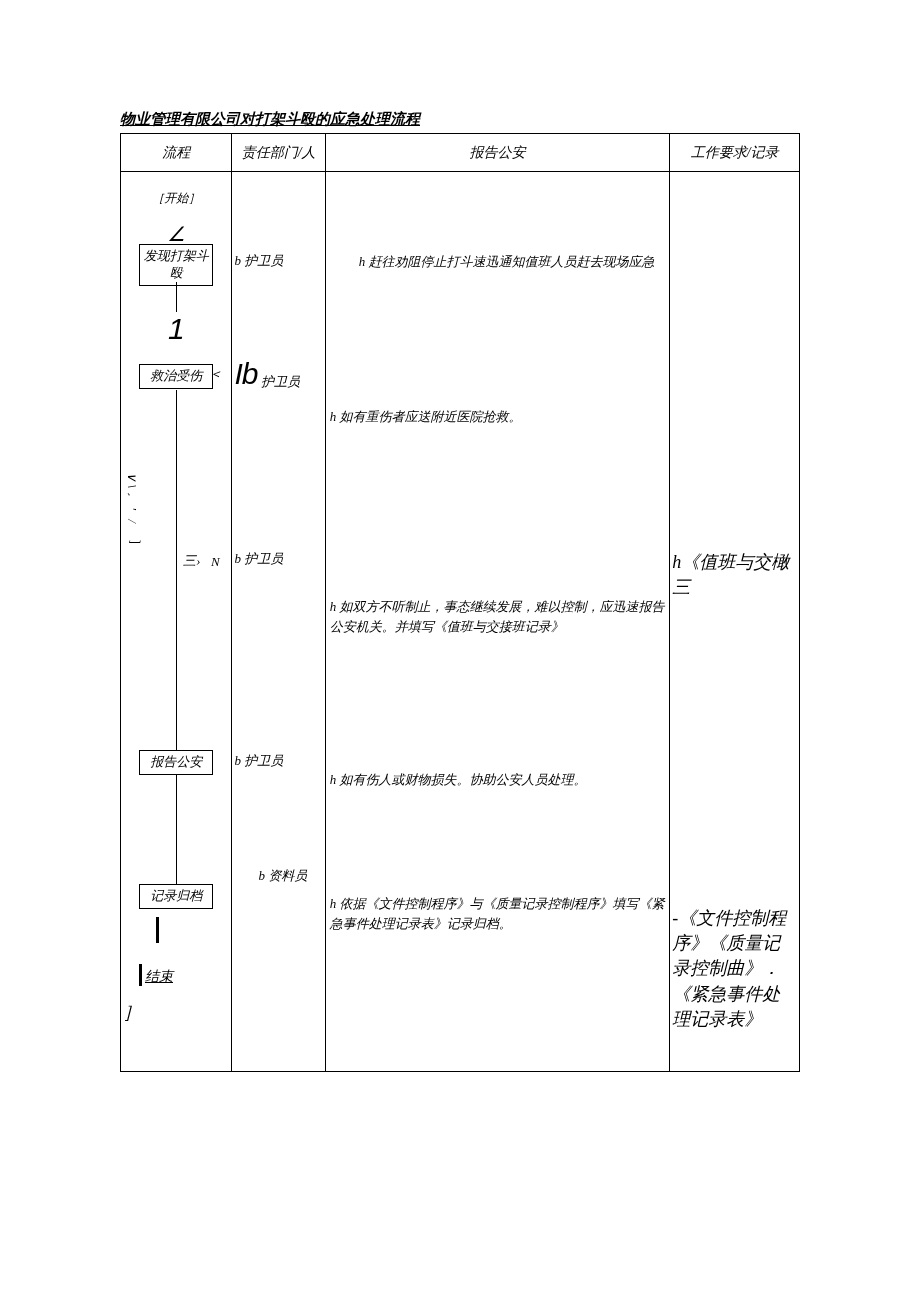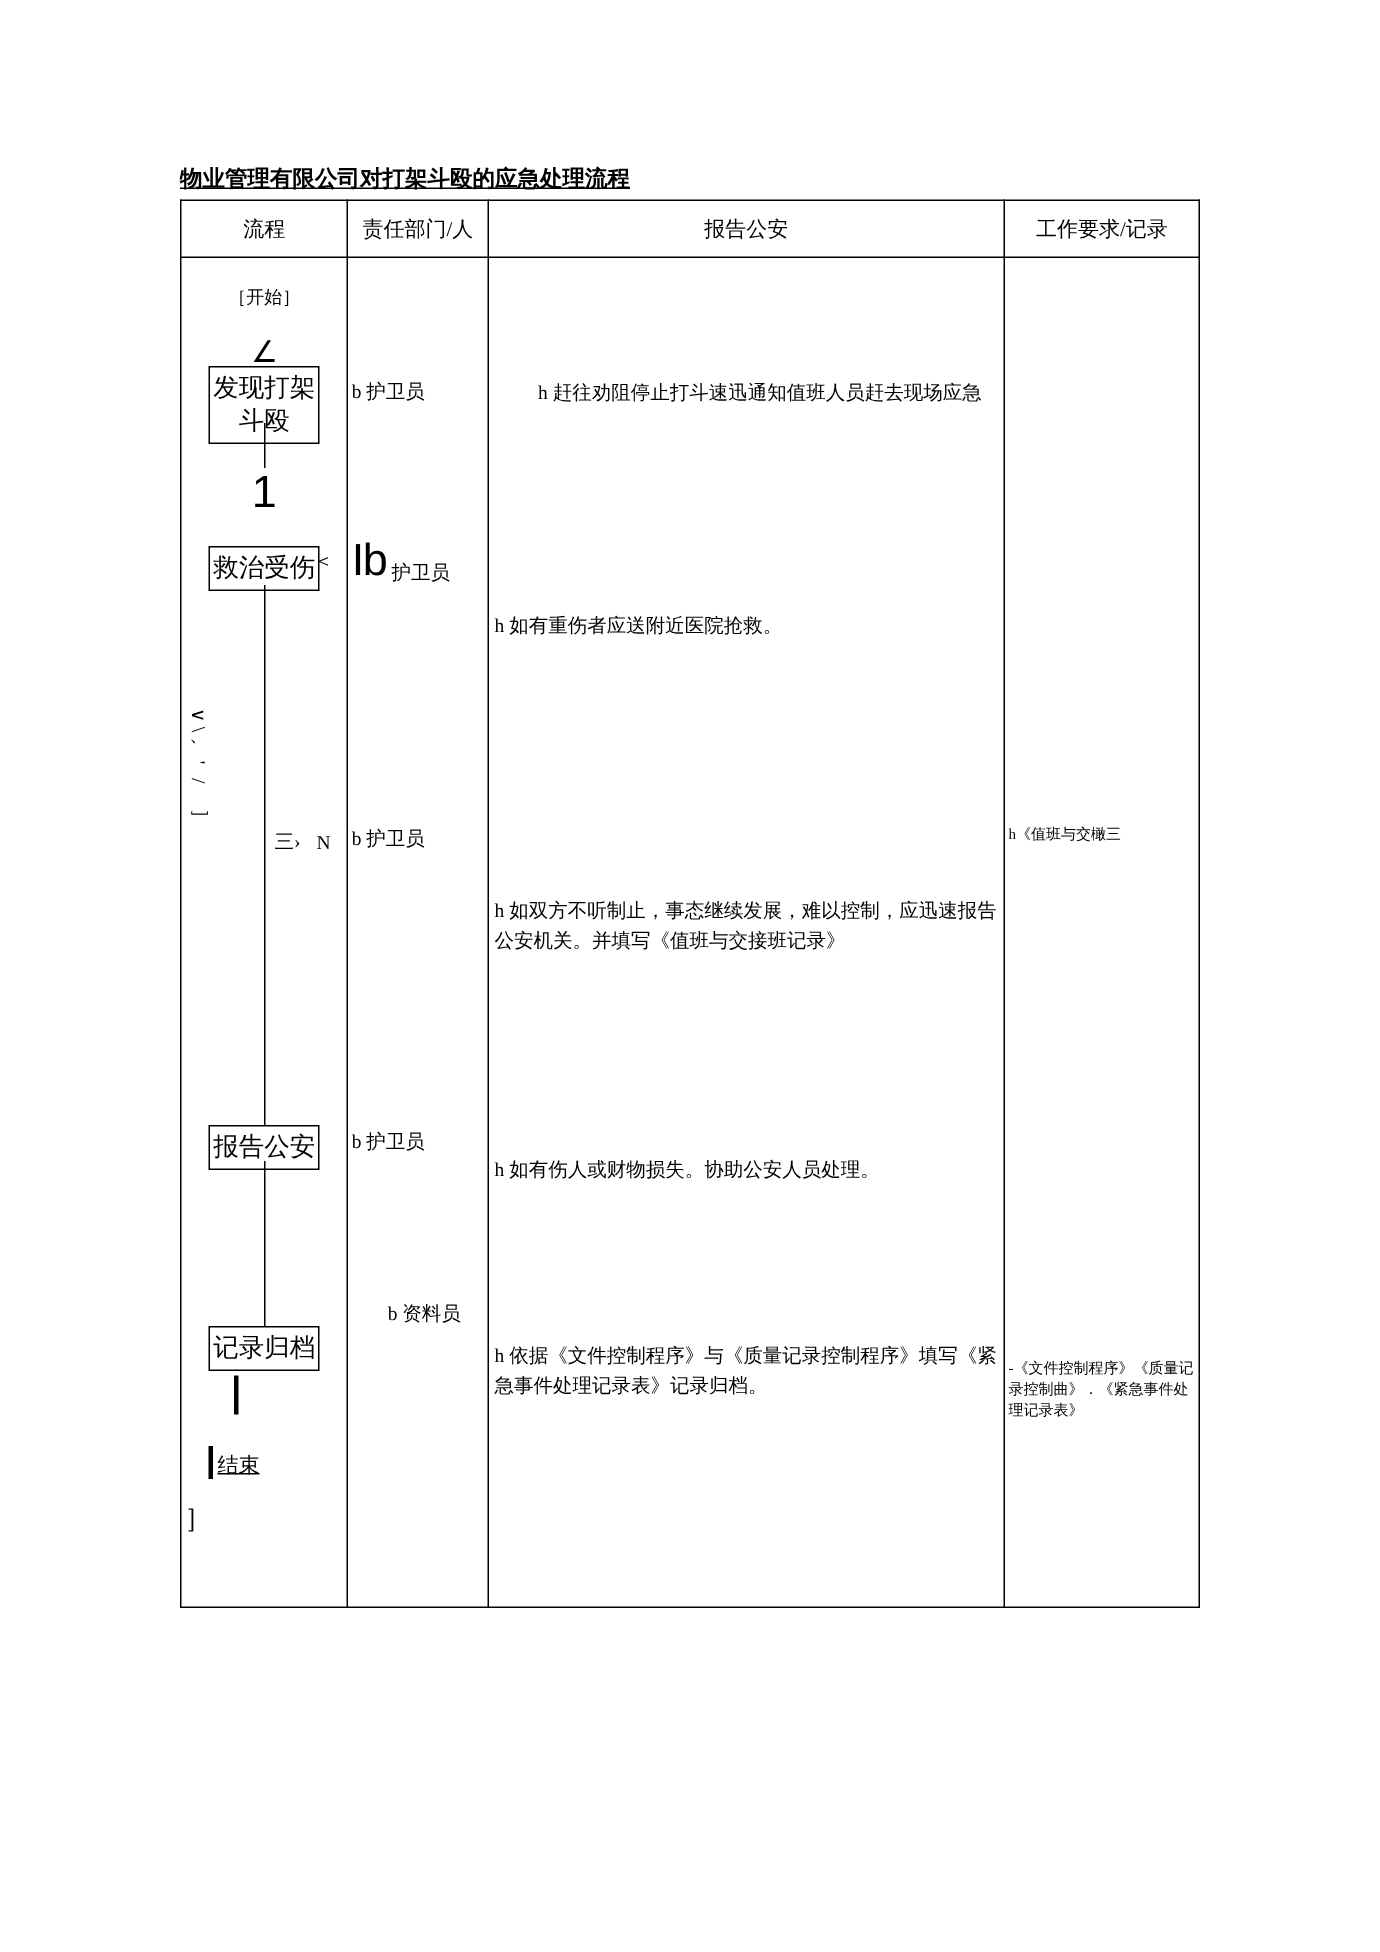--- a/index.html
+++ b/index.html
@@ -1,38 +1,38 @@
 <!DOCTYPE html>
 <html><head>
   <meta charset="utf-8">
   <style>
-    * { box-sizing: border-box; margin: 0; padding: 0; }
+    * { box-sizing: border-box; margin: 0; padding: 0; font-style: italic; }
     body { font-family: "SimSun", "宋体", serif; font-size: 14px; background: #fff; color: #000; padding: 110px 120px 0 120px; width: 920px; }
     .doc-title { font-weight: bold; font-size: 15px; text-decoration: underline; margin-bottom: 4px; }
     table.main { border-collapse: collapse; width: 100%; table-layout: fixed; }
     table.main td, table.main th { border: 1px solid #000; vertical-align: top; padding: 4px 4px; font-weight: normal; }
     table.main th { vertical-align: middle; height: 38px; }
     col.c1 { width: 110px; }
     col.c2 { width: 92px; }
     col.c3 { width: 340px; }
     col.c4 { width: 128px; }
     .flow-cell { position: relative; height: 900px; padding: 0; }
     .flow-abs { position: absolute; left: 0; right: 0; }
     .flow-label { font-size: 12px; text-align: center; }
-    .flow-box { border: 1px solid #000; width: 74px; margin: 0 auto; text-align: center; font-size: 17px; line-height: 1.3; padding: 3px 2px; background: #fff; }
+    .flow-box { border: 1px solid #000; width: 74px; margin: 0 auto; text-align: center; font-size: 13px; line-height: 1.3; padding: 3px 2px; background: #fff; }
     .big-glyph { font-family: Arial, sans-serif; font-weight: normal; }
     .n1 { font-size: 30px; }
     .ib { font-size: 30px; letter-spacing: -1px; }
     .small-ann { font-size: 13px; }
     .vline { position: absolute; width: 1px; background: #000; left: 50%; }
     .col-resp, .col-req, .col-doc { position: relative; height: 900px; padding: 0; }
     .abs { position: absolute; }
     .resp-item { font-size: 13px; left: 2px; right: 2px; }
     .req-item { font-size: 13px; left: 4px; right: 4px; line-height: 1.5; }
-    .doc-item { font-size: 10px; left: 2px; right: 2px; line-height: 1.4; }
+    .doc-item { font-size: 18px; left: 2px; right: 2px; line-height: 1.4; }
     .end-block { display: inline-block; }
     .bracket { font-size: 18px; }
   </style>
 </head>
 <body>
 
 <div class="doc-title">物业管理有限公司对打架斗殴的应急处理流程</div>
 
 <table class="main">
   <colgroup>

